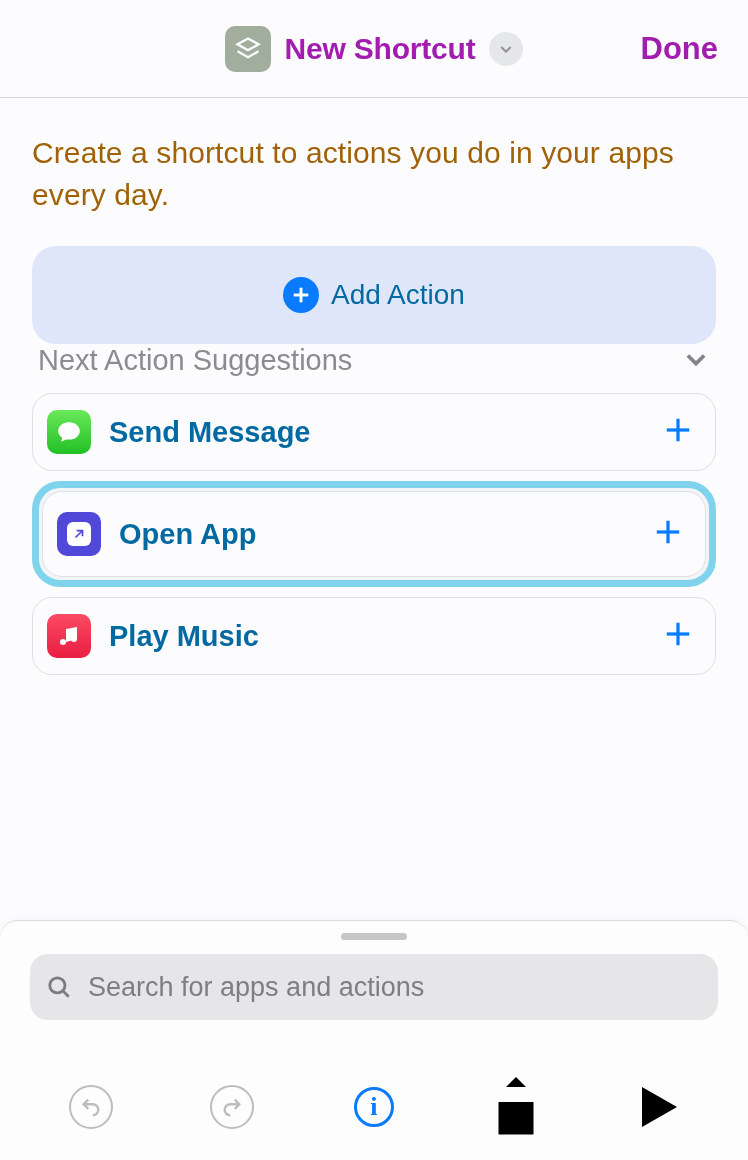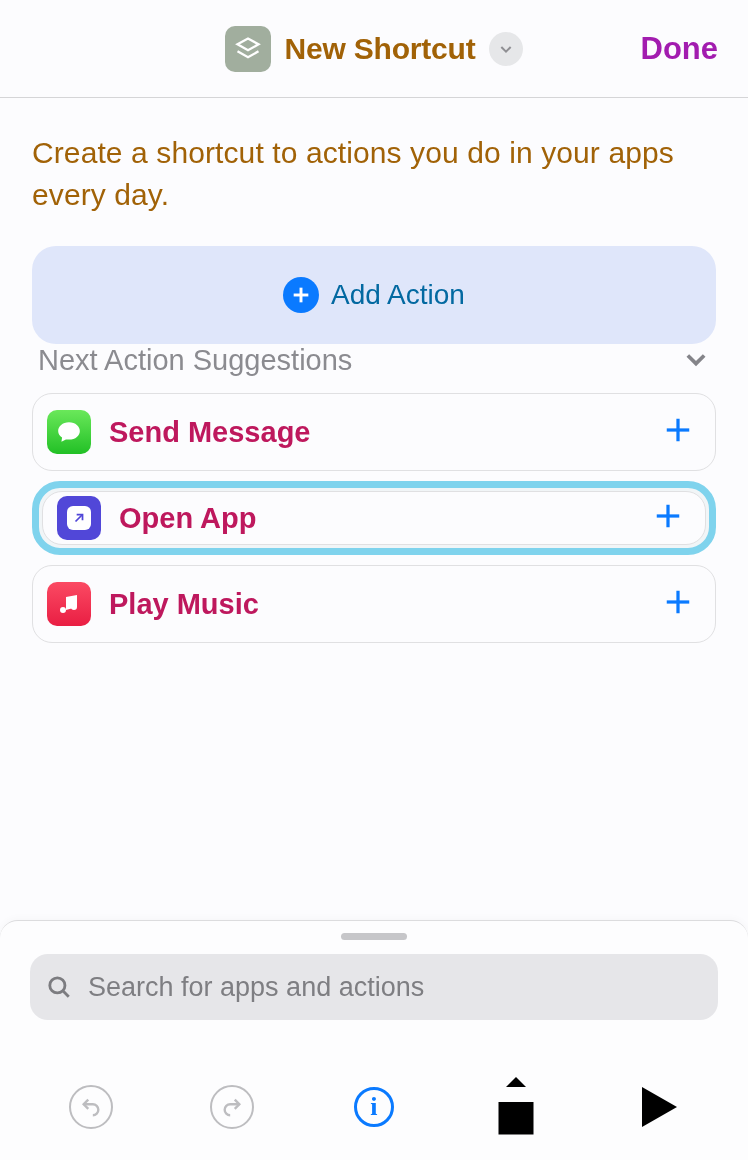--- a/index.html
+++ b/index.html
@@ -25,21 +25,21 @@
   .shortcut-badge {
     width: 46px; height: 46px;
     background: #a1ae9e;
     border-radius: 10px;
     display: flex; align-items: center; justify-content: center;
   }
   .shortcut-badge svg { width: 28px; height: 28px; stroke: #fff; fill:none; stroke-width:2; }
   .header-title {
     font-size: 30px;
     font-weight: 600;
-    color: #a16207;
+    color: #a21caf;
     letter-spacing: -0.2px;
   }
   .title-chevron {
     width: 34px; height: 34px;
     border-radius: 50%;
     background: #e6e7e9;
     display:flex; align-items:center; justify-content:center;
   }
   .title-chevron svg { width: 16px; height: 16px; stroke:#8f8f93; fill:none; stroke-width:3; }
   .done-btn {
@@ -112,40 +112,40 @@
     position: relative;
   }
   .highlight-ring {
     border: 7px solid #7fd3ed;
     border-radius: 28px;
     padding: 3px;
     background: #f1f5f7;
   }
   .highlight-ring .sugg-item {
     border-radius: 20px;
-    height: 54px;
+    height: 86px;
     align-items: center;
   }
 
   .app-icon {
     width: 44px; height: 44px; border-radius: 10px;
     display:flex; align-items:center; justify-content:center;
     flex-shrink: 0;
   }
   .app-icon.messages { background: linear-gradient(180deg,#6ae85a,#22c026); }
   .app-icon.messages svg { width:26px; height:26px; fill:#fff;}
   .app-icon.openapp { background: #5147d8; }
   .app-icon.openapp .inner { width: 24px; height:24px; background:#fff; border-radius:6px; display:flex;align-items:center;justify-content:center;}
   .app-icon.openapp .inner svg{width:14px;height:14px; stroke:#5147d8; stroke-width:3; fill:none;}
   .app-icon.music { background: linear-gradient(180deg,#fb4a63,#e91e43); }
   .app-icon.music svg{ width:24px; height:24px; fill:#fff;}
   .sugg-label {
     font-size: 29px;
     font-weight: 600;
-    color: #be185d;
+    color: #0369a1;
     flex: 1;
   }
   .sugg-plus svg { width:30px; height:30px; stroke:#0a7aff; stroke-width:2.6; fill:none; }
 
   
   .bottom-panel {
     position: absolute;
     bottom: 0; left:0; right:0;
     height: 240px;
     background: #fdfdfe;

